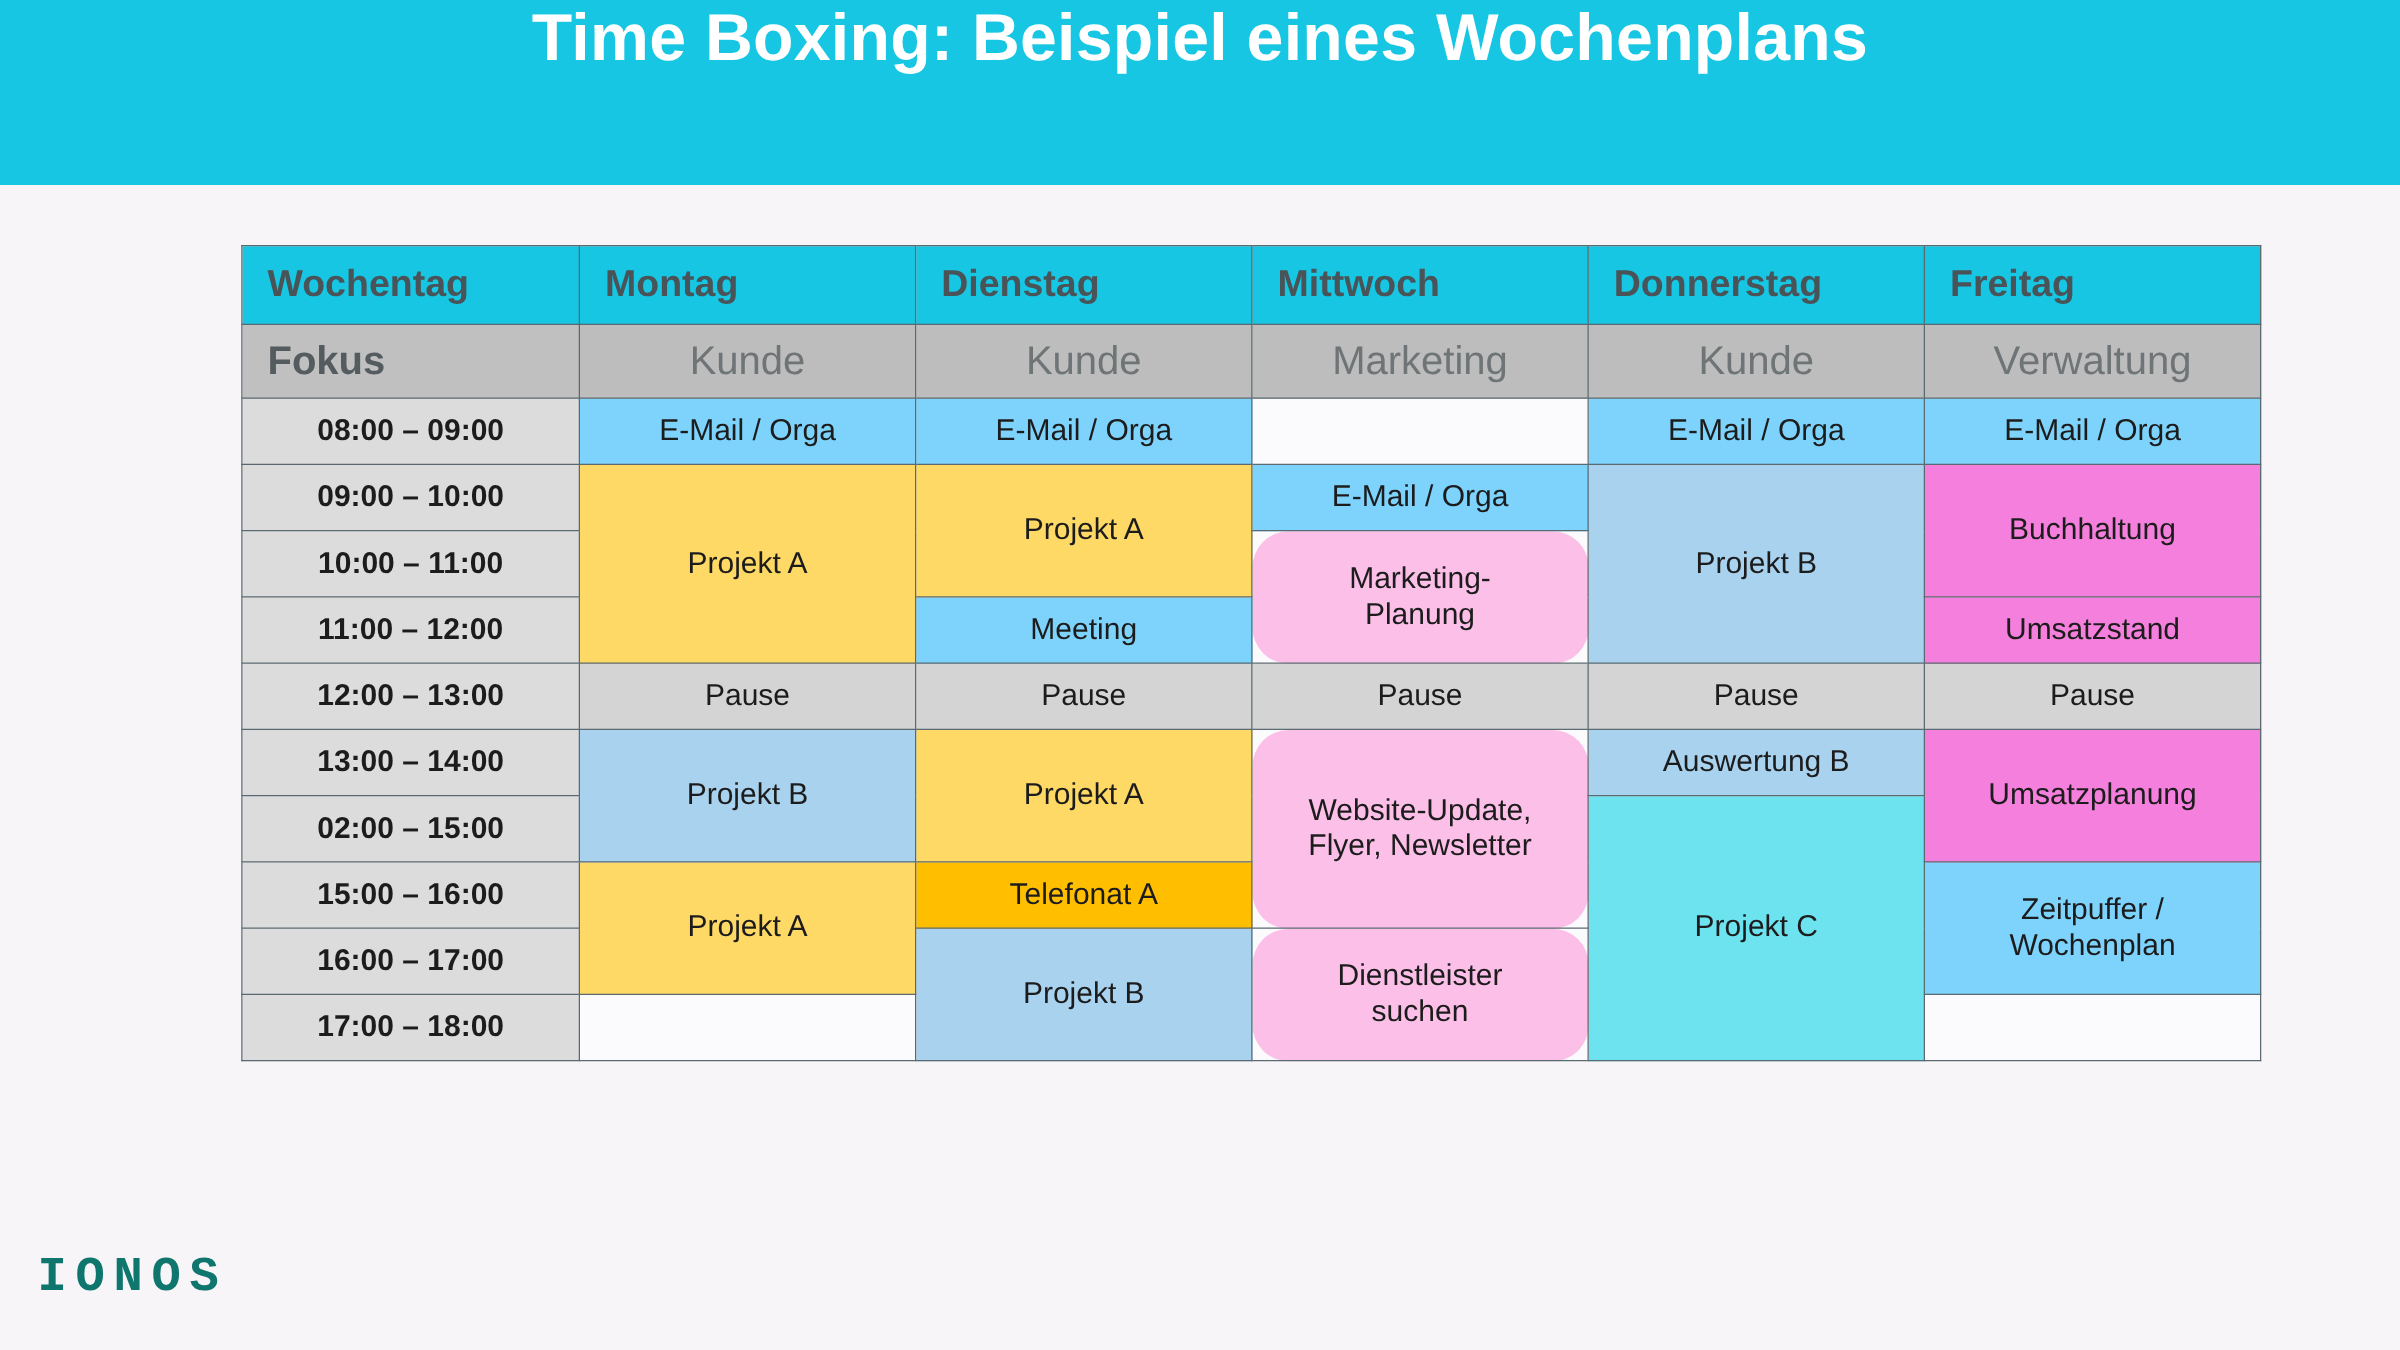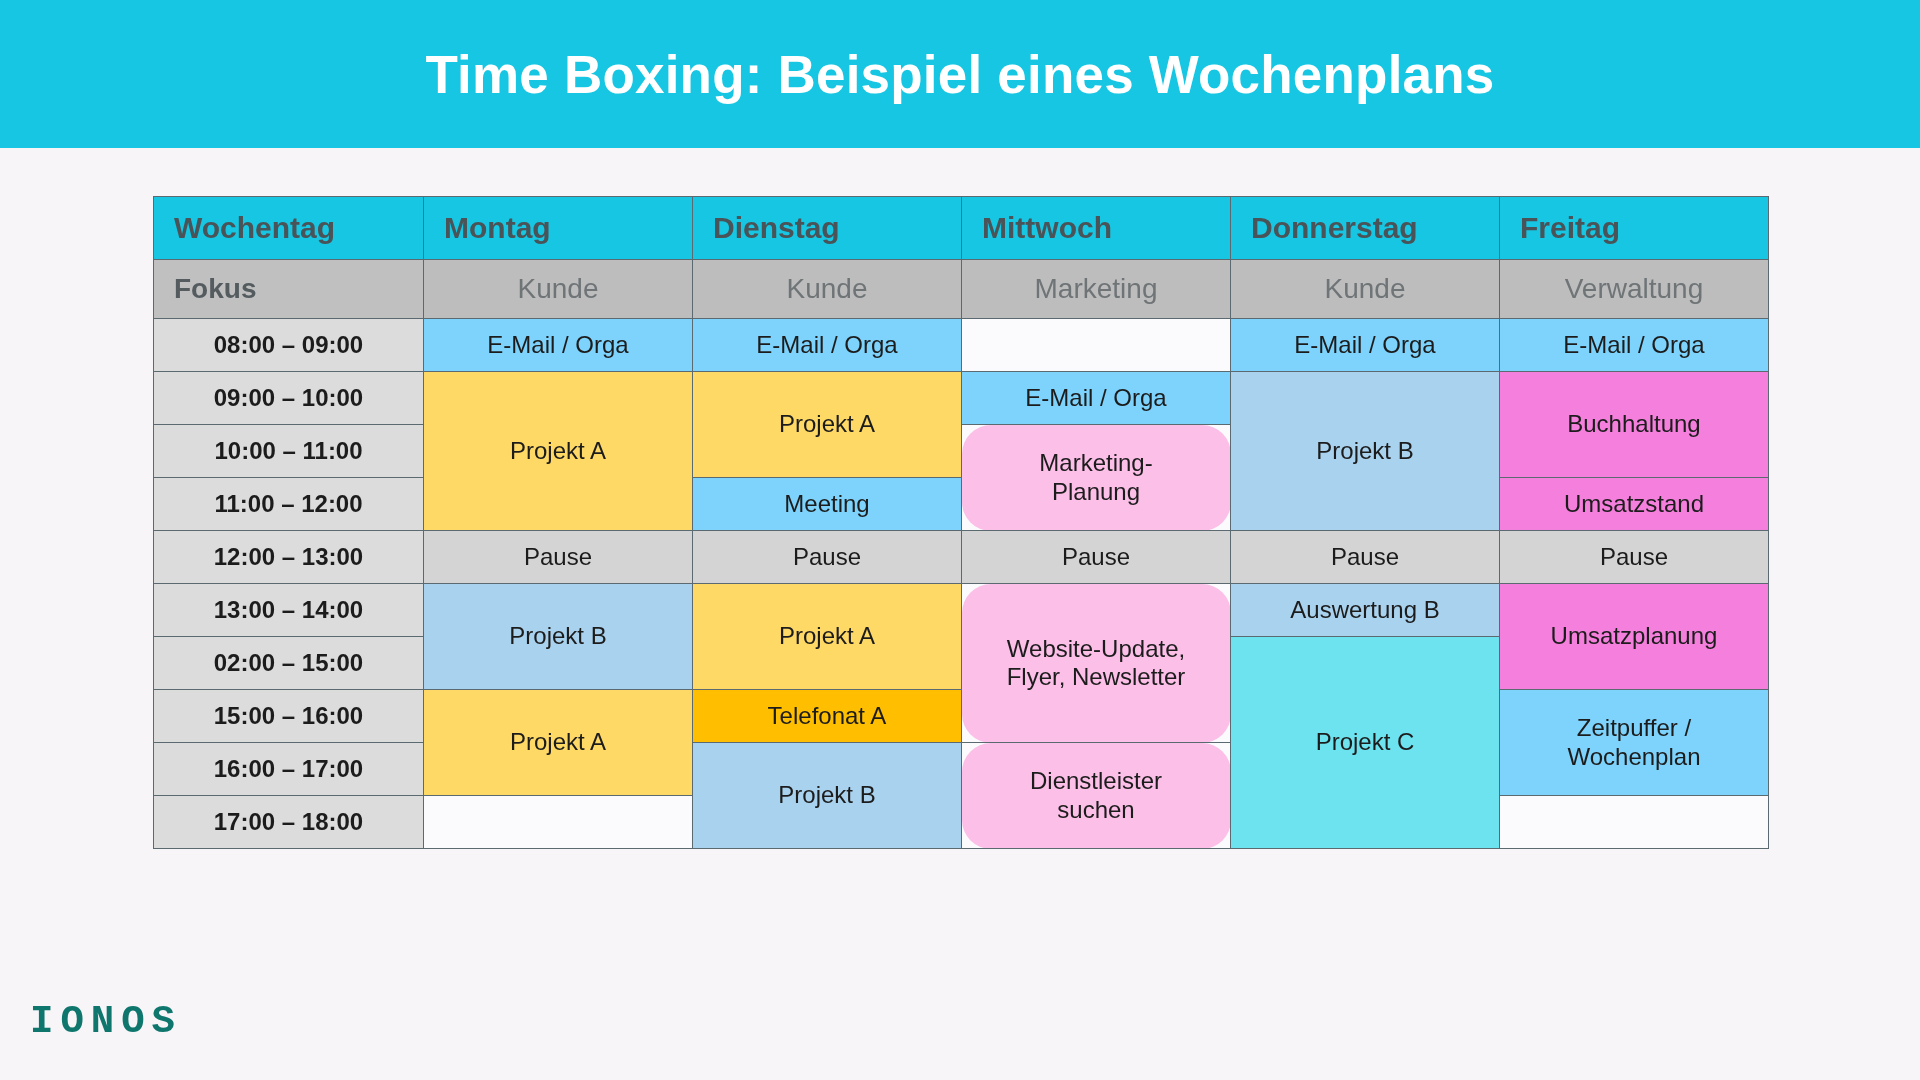--- a/index.html
+++ b/index.html
@@ -21,21 +21,21 @@
   }
 
   
   .banner {
     position: absolute;
     left: 0; top: 0;
     width: 1920px;
     height: 148px;
     background: #16c6e2;
     display: flex;
-    align-items: center;
+    align-items: flex-start;
     justify-content: center;
   }
   .banner-title {
     color: #ffffff;
     font-size: 53px;
     font-weight: bold;
     letter-spacing: 0.2px;
     font-family: "Liberation Sans", sans-serif;
     white-space: nowrap;
   }
@@ -45,20 +45,21 @@
     position: absolute;
     left: 153px;
     top: 196px;
     width: 1616px;
   }
   table.sched {
     border-collapse: collapse;
     table-layout: fixed;
     width: 1616px;
     background: #fbfafc;
+    margin-left: 40px;
   }
   table.sched td {
     border: 1px solid #5b6a70;
     padding: 0;
     text-align: center;
     vertical-align: middle;
     font-size: 24px;
     color: #1c1c1c;
     font-family: "Liberation Sans", sans-serif;
     line-height: 1.18;
@@ -75,21 +76,21 @@
     font-size: 30px;
     font-weight: bold;
     color: #4a5357;
     text-align: left;
     padding-left: 20px;
     border-color: #5b6a70;
   }
   tr.head-focus td {
     background: #bdbdbd;
     height: 58px;
-    font-size: 28px;
+    font-size: 32px;
     color: #6f7477;
   }
   tr.head-focus td.focus-label {
     text-align: left;
     padding-left: 20px;
     font-weight: bold;
     color: #555c60;
     background: #c0c0c0;
   }
 

